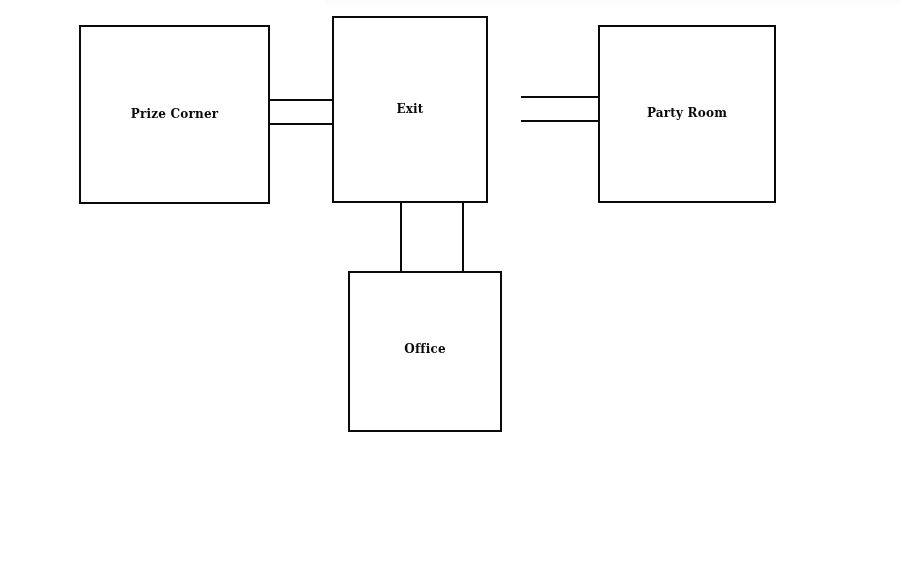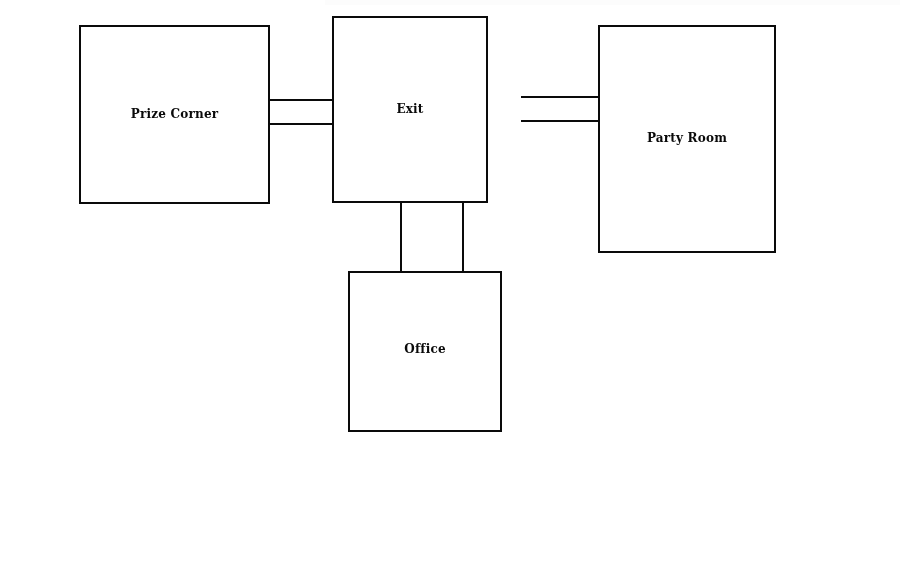--- a/index.html
+++ b/index.html
@@ -63,21 +63,21 @@
     border-bottom: 2px solid #0a0a0a;
   }
   .corridor.vertical {
     border-left: 2px solid #0a0a0a;
     border-right: 2px solid #0a0a0a;
   }
 
   
   #room-prize-corner { left: 79px;  top: 25px;  width: 191px; height: 179px; }
   #room-exit         { left: 332px; top: 16px;  width: 156px; height: 187px; }
-  #room-party-room   { left: 598px; top: 25px;  width: 178px; height: 228px; }
+  #room-party-room   { left: 598px; top: 25px;  width: 178px; height: 178px; }
   #room-office       { left: 348px; top: 271px; width: 154px; height: 161px; }
 
   #corridor-prize-exit  { left: 268px; top: 99px;  width: 76px;  height: 26px; }
   #corridor-exit-party  { left: 521px; top: 96px;  width: 79px;  height: 26px; }
   #corridor-exit-office { left: 400px; top: 201px; width: 64px;  height: 72px; }
 
   
   #room-prize-corner .room-label { transform: translateY(-1px); }
   #room-exit .room-label         { transform: translateY(-1px); }
   #room-party-room .room-label   { transform: translateY(-1px); }

